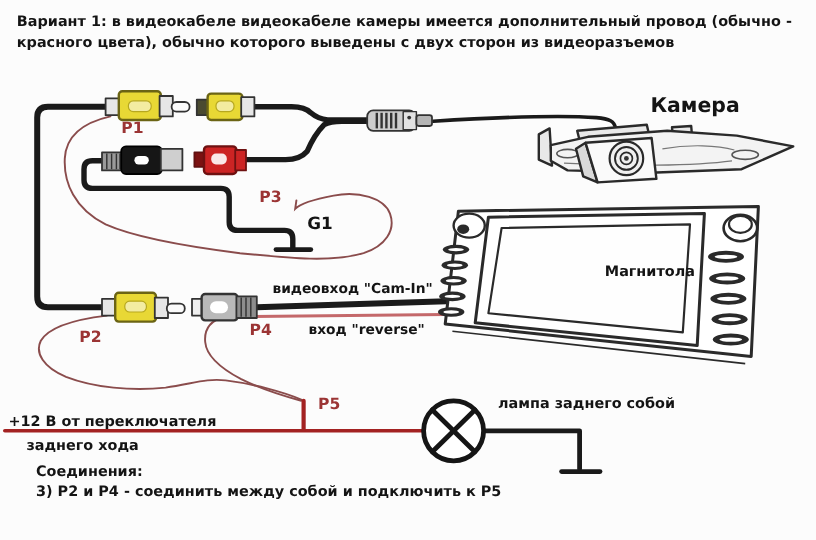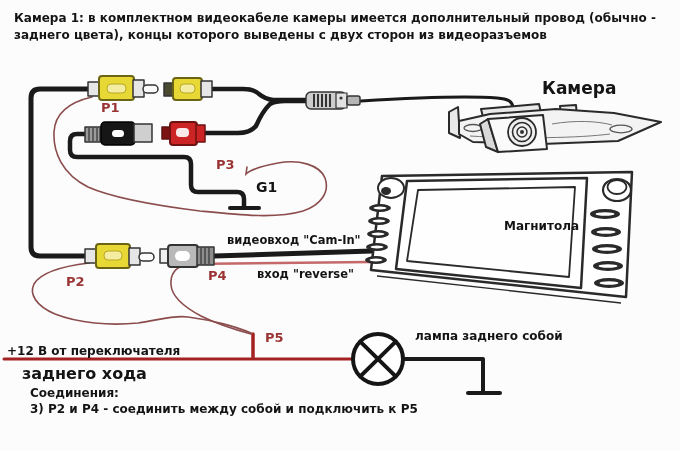--- a/index.html
+++ b/index.html
@@ -171,37 +171,37 @@
   </g>
 
   <g stroke="#151515" stroke-width="4" fill="#ffffff" stroke-linecap="round">
     <circle cx="378" cy="359" r="25"></circle>
     <line x1="360.3" y1="341.6" x2="395.7" y2="376.4"></line>
     <line x1="395.7" y1="341.6" x2="360.3" y2="376.4"></line>
   </g>
 </svg>
 
 <div class="header">
-  <div>Камера 1: в комплектном видеокабеле камеры имеется дополнительный провод (обычно -</div>
-  <div>заднего цвета), концы которого выведены с двух сторон из видеоразъемов</div>
+  <div>Вариант 1: в видеокабеле видеокабеле камеры имеется дополнительный провод (обычно -</div>
+  <div>красного цвета), обычно которого выведены с двух сторон из видеоразъемов</div>
 </div>
 
 <div class="lbl red" style="left:101px;top:100px;font-size:13px;">P1</div>
 <div class="lbl red" style="left:66px;top:274px;font-size:13px;">P2</div>
 <div class="lbl red" style="left:216px;top:157px;font-size:13px;">P3</div>
 <div class="lbl red" style="left:208px;top:268px;font-size:13px;">P4</div>
 <div class="lbl red" style="left:265px;top:330px;font-size:13px;">P5</div>
 <div class="lbl" style="left:256px;top:179px;font-size:14px;">G1</div>
 
 <div class="lbl" style="left:542px;top:78px;font-size:17px;">Камера</div>
 <div class="lbl" style="left:461px;top:219px;font-size:12px;margin-left:43px;">Магнитола</div>
 <div class="lbl" style="left:227px;top:233px;font-size:11.5px;">видеовход "Cam-In"</div>
 <div class="lbl" style="left:257px;top:267px;font-size:11.5px;">вход "reverse"</div>
 <div class="lbl" style="left:415px;top:329px;font-size:12px;">лампа заднего собой</div>
 <div class="lbl" style="left:7px;top:344px;font-size:12px;">+12 В от переключателя</div>
-<div class="lbl" style="left:22px;top:364px;font-size:16px;">заднего хода</div>
+<div class="lbl" style="left:22px;top:364px;font-size:12px;">заднего хода</div>
 
 <div class="conn">
   <div>Соединения:</div>
   <div>3) P2 и P4 - соединить между собой и подключить к P5</div>
 </div>
 
 </div>
 
 </body></html>

